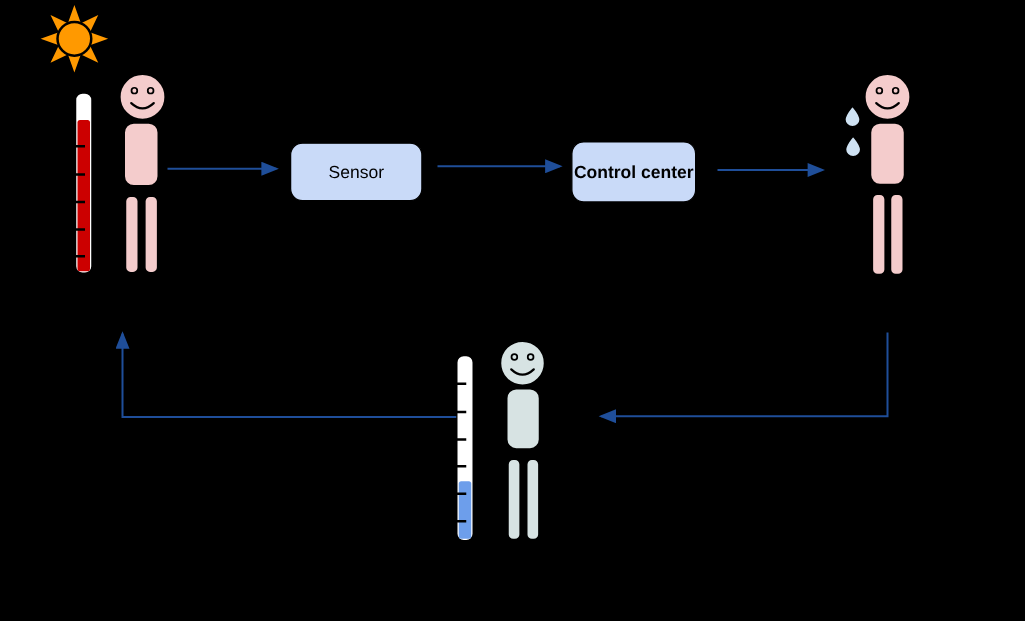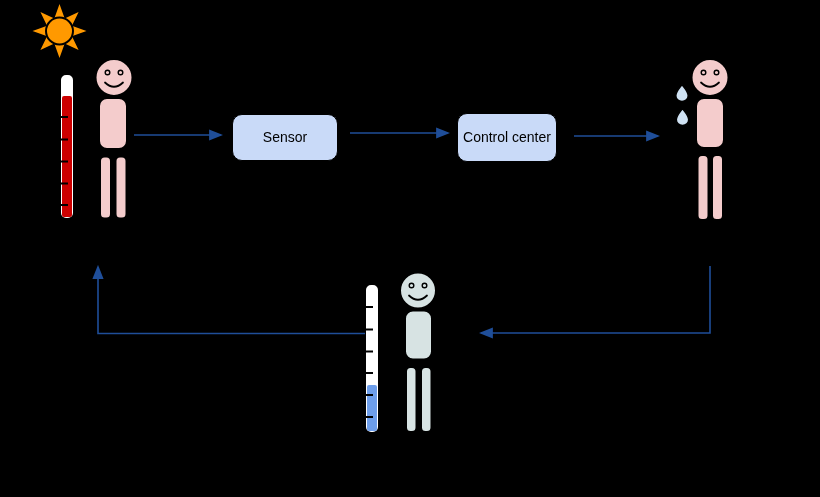--- a/index.html
+++ b/index.html
@@ -25,21 +25,21 @@
   .flow{fill:none;stroke:var(--arrow,#1f4e99);stroke-width:1.6;}
   .arrow-head{fill:var(--arrow,#1f4e99);}
   .node-box{
     position:absolute;display:flex;align-items:center;justify-content:center;
     text-align:center;background:var(--box-fill,#c9daf8);
     border:1.5px solid var(--outline,#000);border-radius:10px;
     font-size:14px;color:var(--box-text,#000);line-height:1.25;
     box-sizing:border-box;
   }
   #sensor-box{left:232px;top:114px;width:106px;height:47px;}
-  #control-box{left:457px;top:113px;width:100px;height:49px;}
+  #control-box{left:457px;top:113px;width:100px;height:49px;font-weight:bold;}
 </style>
 </head>
 <body>
 
 <div class="canvas">
 
   <svg width="820" height="497" viewBox="0 0 820 497">
     <defs>
       <marker id="ah" viewBox="0 0 10 8" refX="8.5" refY="4" markerWidth="9" markerHeight="7" orient="auto-start-reverse">
         <path d="M0,0 L10,4 L0,8 Z" class="arrow-head"></path>

